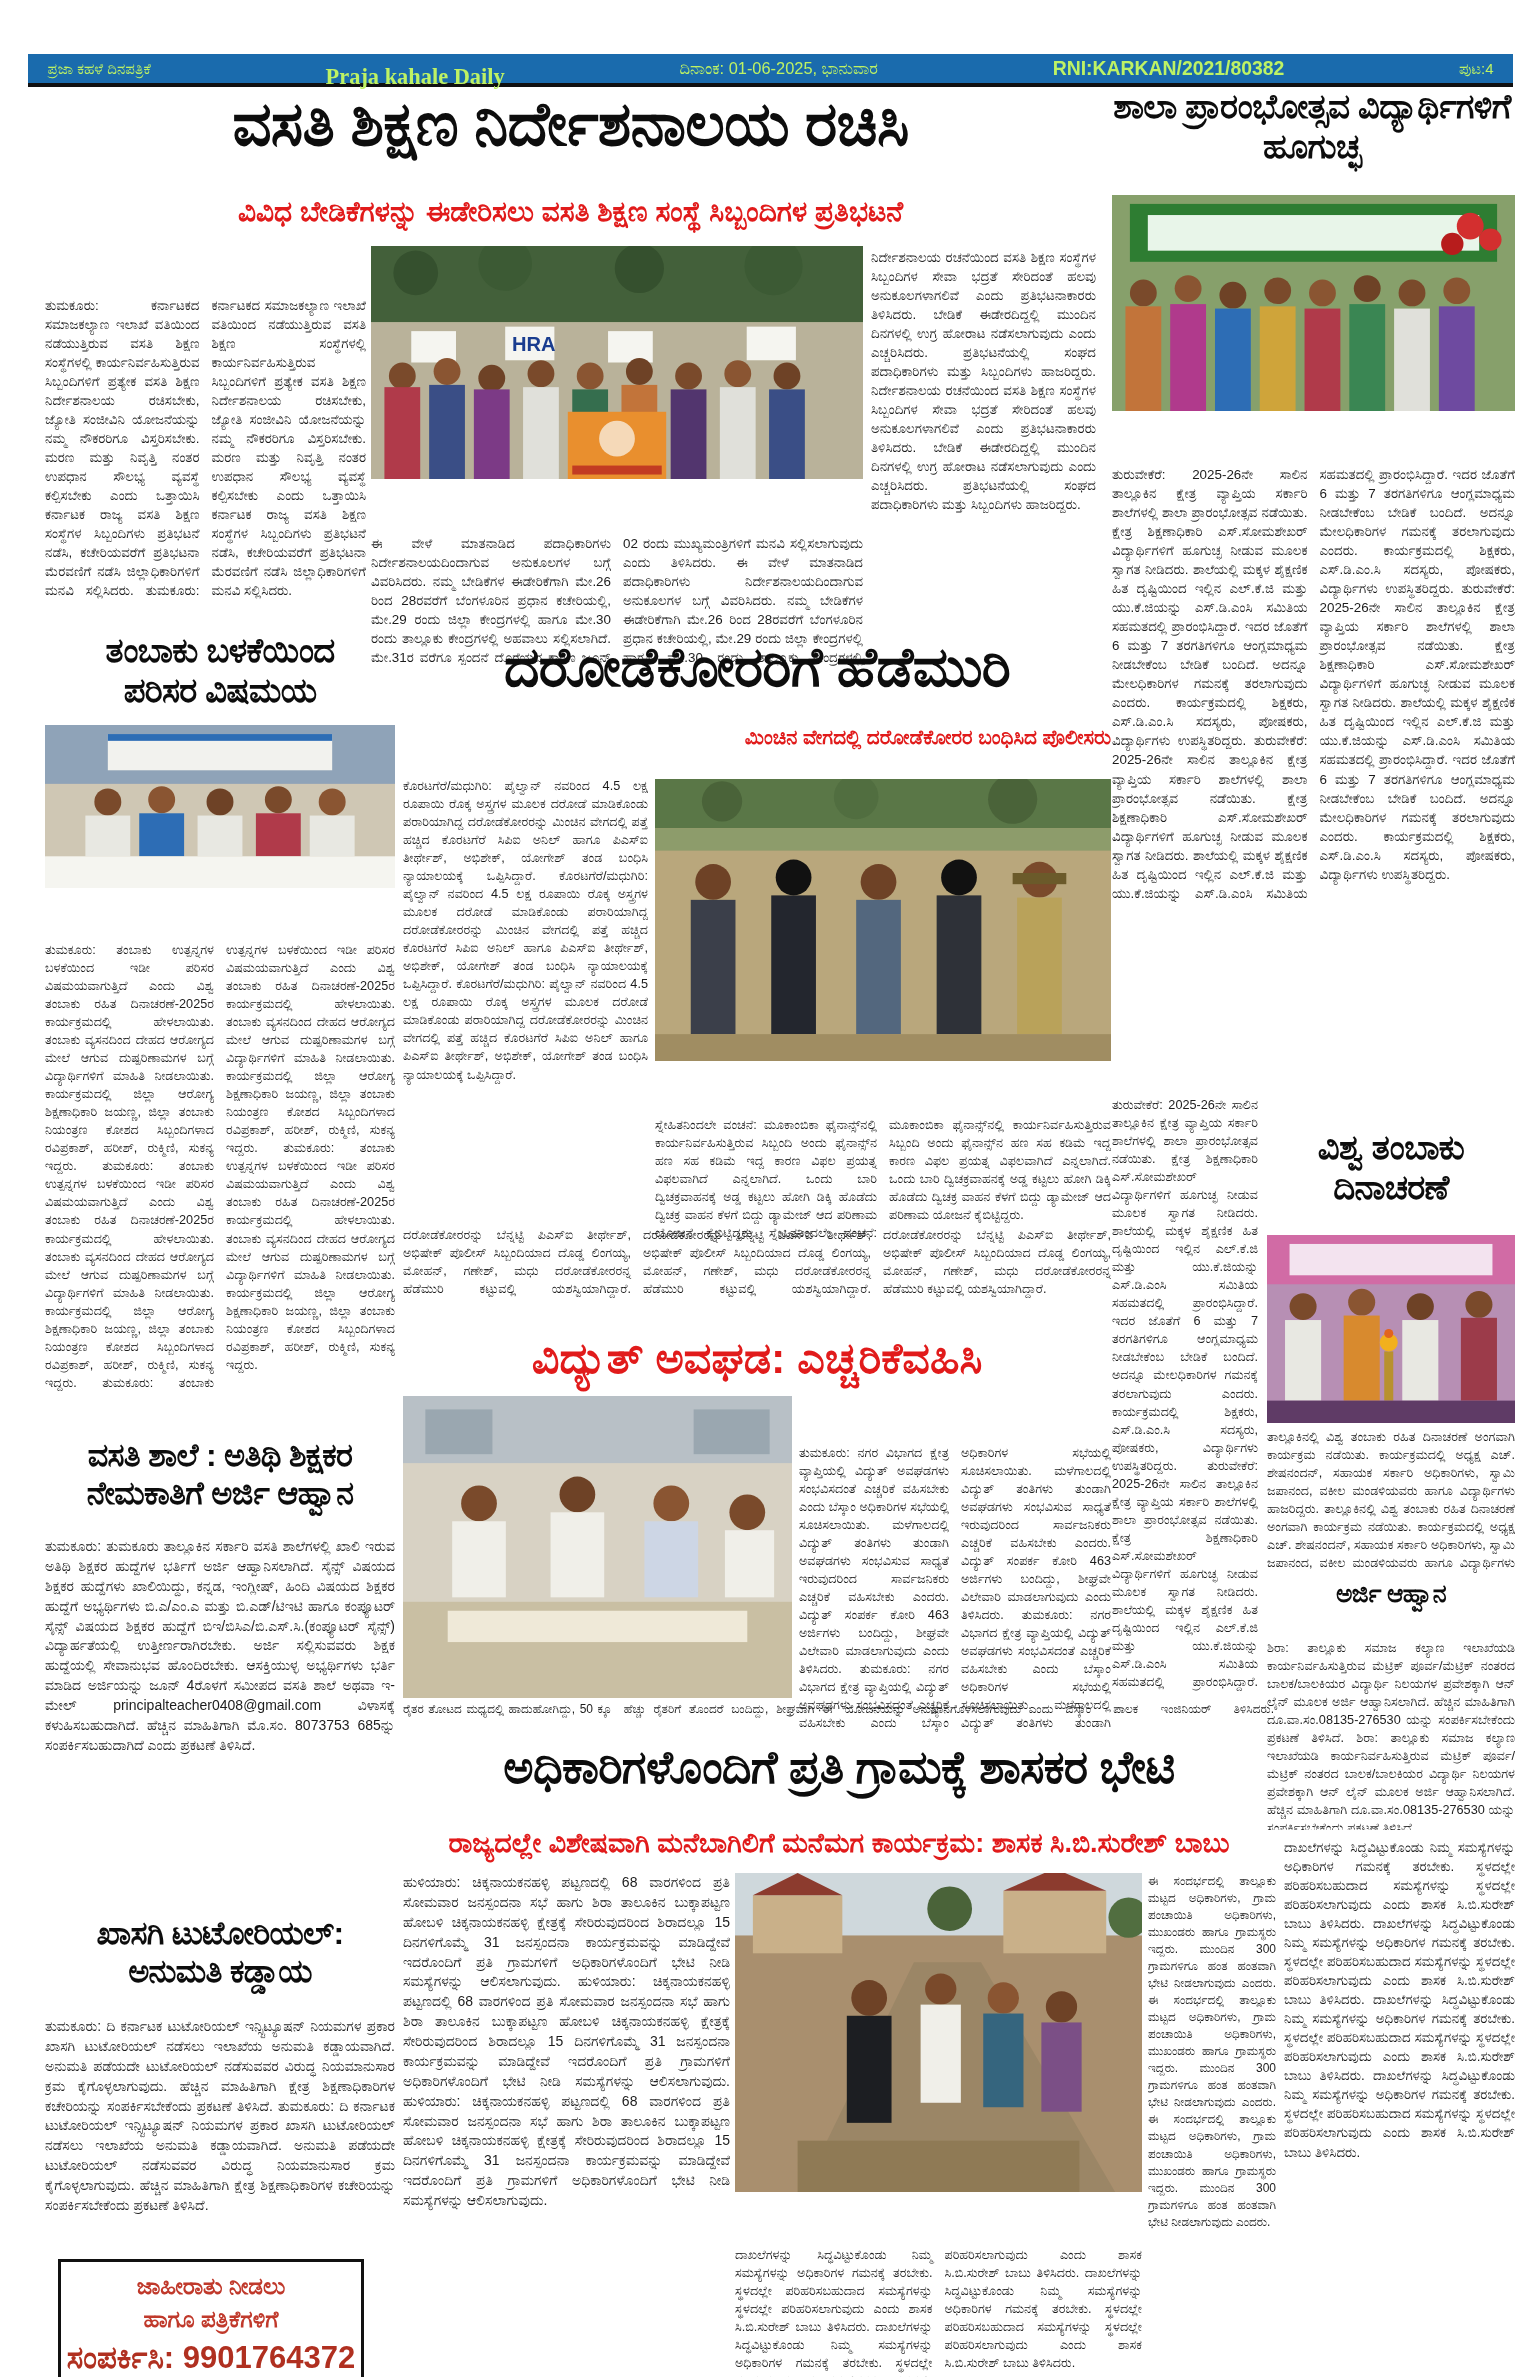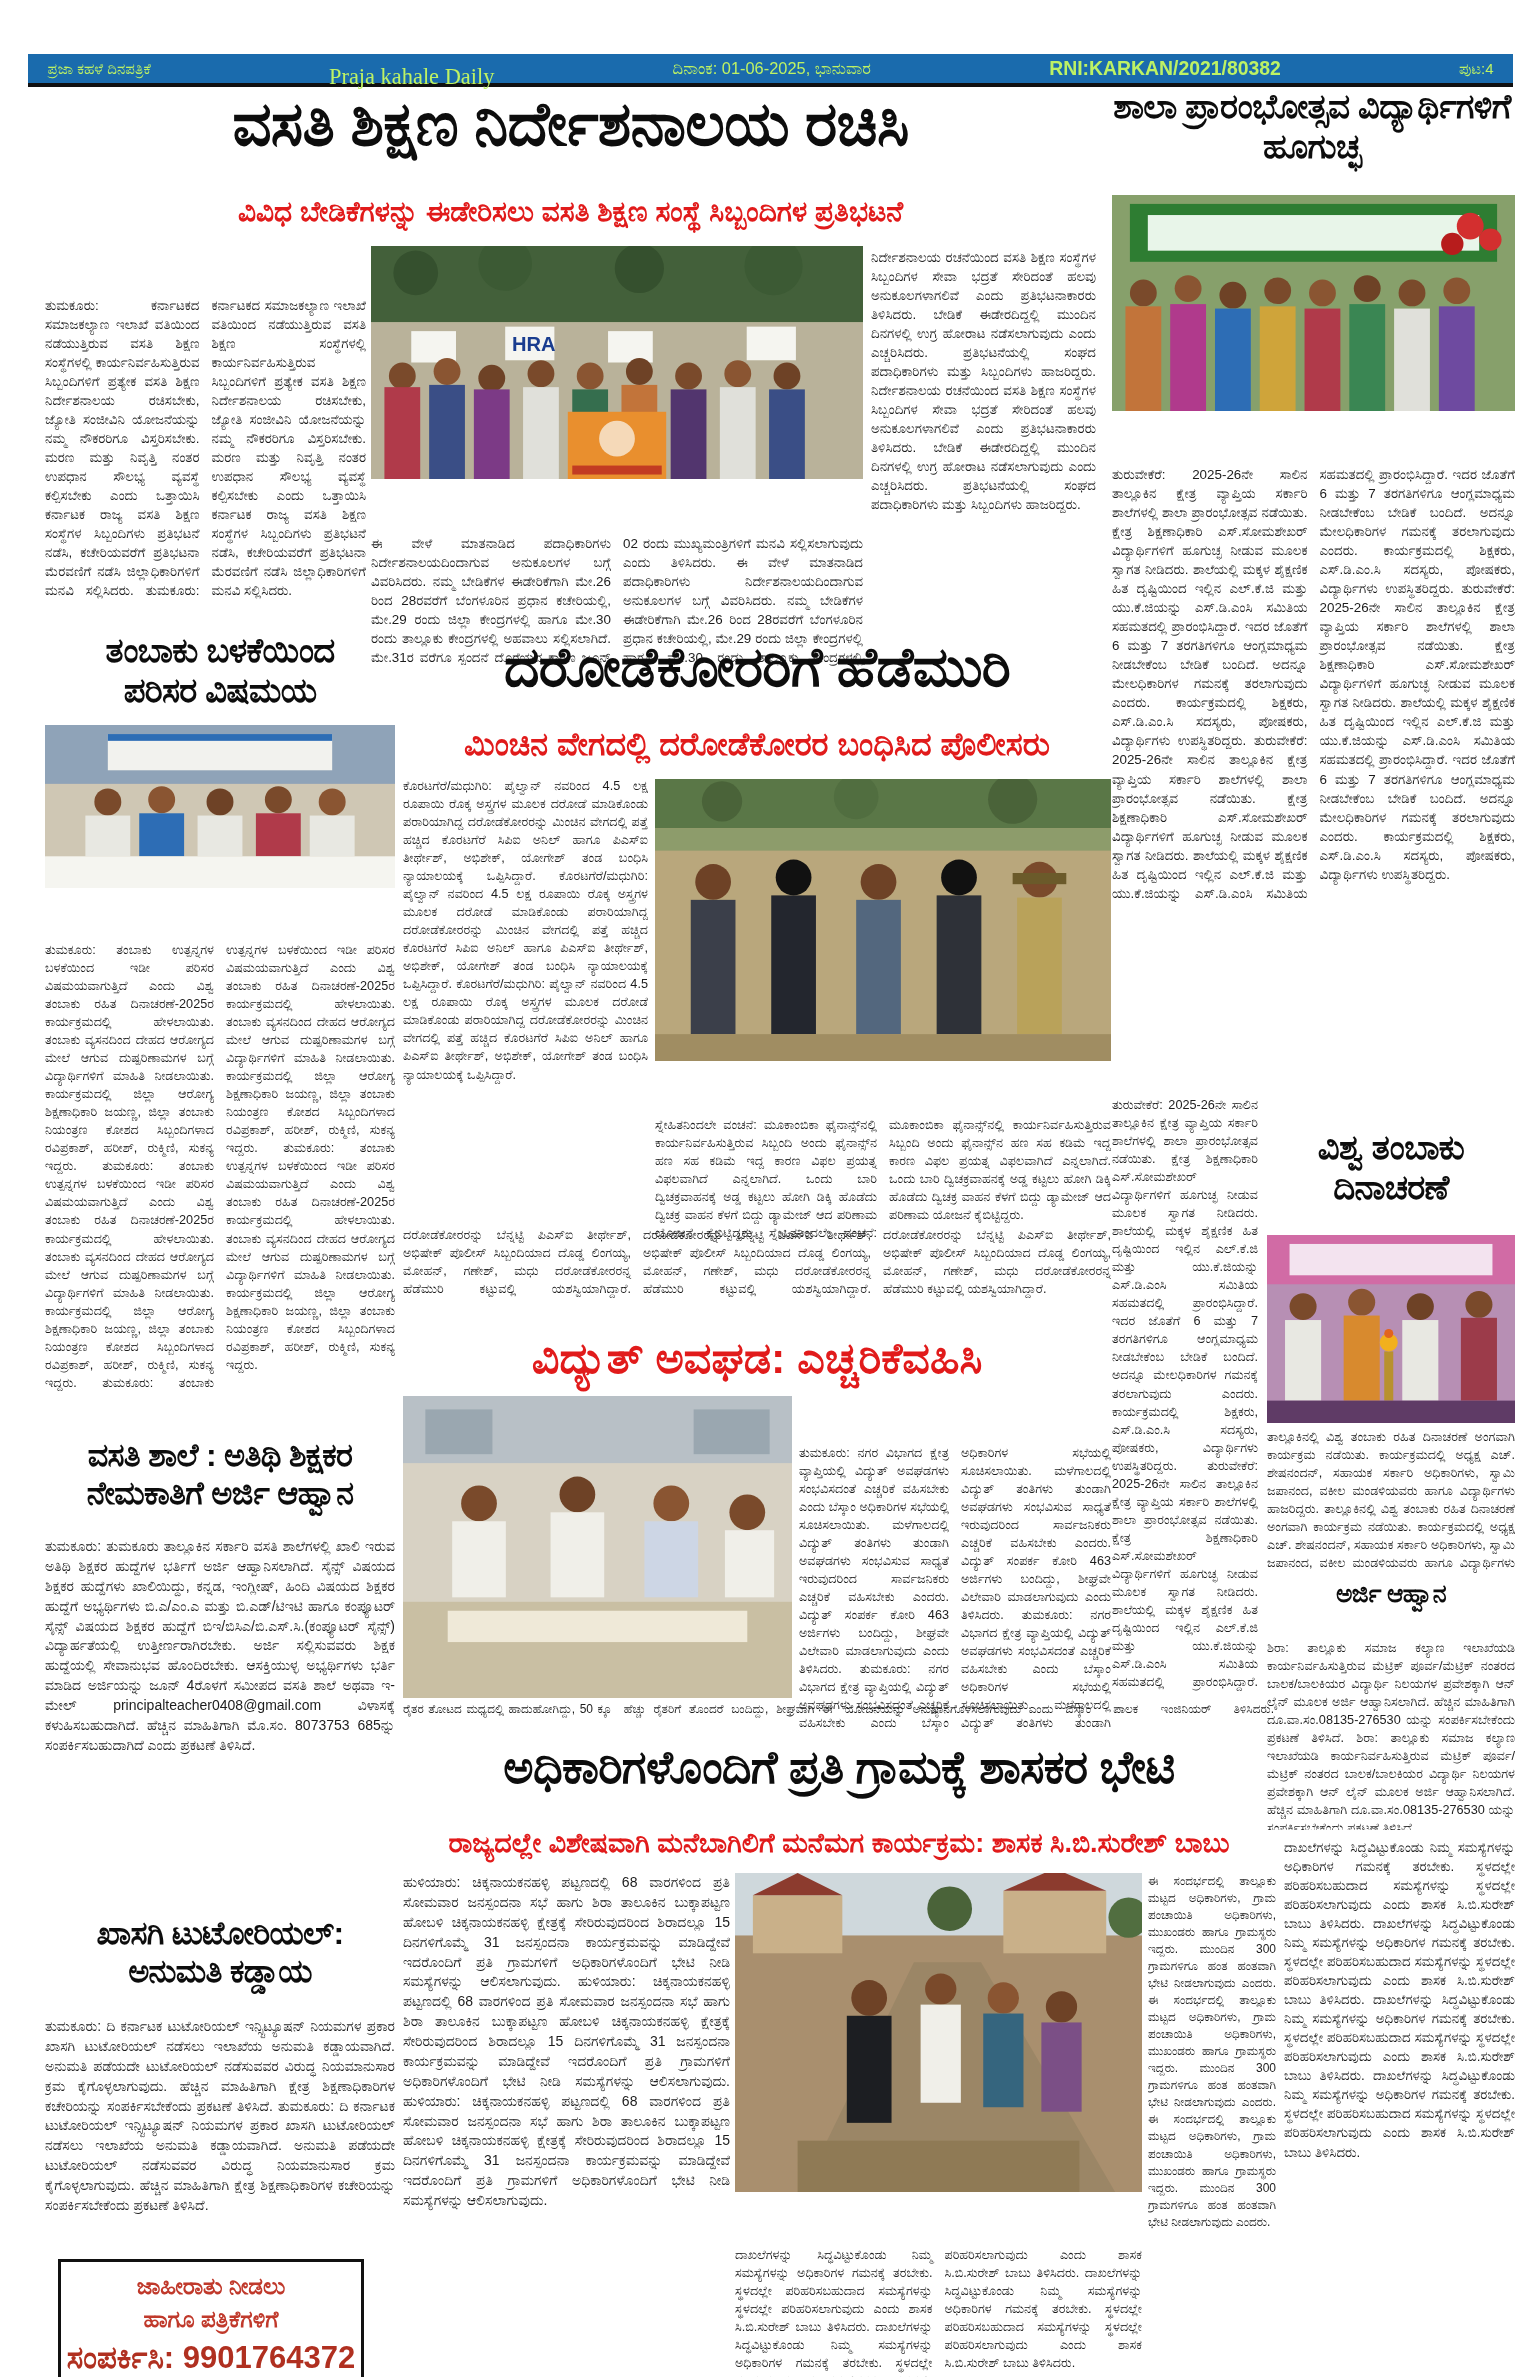--- a/index.html
+++ b/index.html
@@ -3,21 +3,21 @@
 <meta charset="utf-8">
 <style>
   html,body{margin:0;padding:0;background:#f2f2f2;}
   #page{position:relative;width:1541px;height:2377px;background:#ffffff;margin:0 auto;
         font-family:"Liberation Sans", sans-serif;color:#161616;overflow:hidden;}
   .abs{position:absolute;box-sizing:border-box;}
   
   #bar{background:#1a6bad;border-bottom:4.5px solid #101010;display:flex;align-items:center;
        justify-content:space-between;color:#bef264;padding:0 19.4px;}
   #bar .b-small{font-size:15px;}
-  #bar .b-brand{font-size:22.4px;font-weight:normal;font-family:"Liberation Serif", serif;margin-top:16px;}
+  #bar .b-brand{font-size:22.4px;font-weight:bold;font-family:"Liberation Serif", serif;margin-top:16px;}
   #bar .b-date{font-size:16.4px;}
   #bar .b-rni{font-size:19.4px;font-weight:bold;}
   #bar .b-page{font-size:15px;}
   
   .hl{font-weight:bold;color:#0d0d0d;text-align:center;line-height:1.18;letter-spacing:-0.7px;}
   .hl-red{font-weight:bold;color:#e11b1b;text-align:center;line-height:1.2;}
   
   .bt{font-size:13.4px;line-height:1.42;text-align:justify;overflow:hidden;color:#1c1c1c;}
   .c2{column-count:2;column-gap:12px;margin-top:48px;}
   .c3{column-count:3;column-gap:12px;}
@@ -154,21 +154,21 @@
   </div>
   <div class="abs bt" style="left:45px;top:2017px;width:350px;height:224px;font-size:14px;">ತುಮಕೂರು: ದಿ ಕರ್ನಾಟಕ ಟುಟೋರಿಯಲ್ ಇನ್ಸ್ಟಿಟ್ಯೂಷನ್ ನಿಯಮಗಳ ಪ್ರಕಾರ ಖಾಸಗಿ ಟುಟೋರಿಯಲ್ ನಡೆಸಲು ಇಲಾಖೆಯ ಅನುಮತಿ ಕಡ್ಡಾಯವಾಗಿದೆ. ಅನುಮತಿ ಪಡೆಯದೇ ಟುಟೋರಿಯಲ್ ನಡೆಸುವವರ ವಿರುದ್ಧ ನಿಯಮಾನುಸಾರ ಕ್ರಮ ಕೈಗೊಳ್ಳಲಾಗುವುದು. ಹೆಚ್ಚಿನ ಮಾಹಿತಿಗಾಗಿ ಕ್ಷೇತ್ರ ಶಿಕ್ಷಣಾಧಿಕಾರಿಗಳ ಕಚೇರಿಯನ್ನು ಸಂಪರ್ಕಿಸಬೇಕೆಂದು ಪ್ರಕಟಣೆ ತಿಳಿಸಿದೆ. ತುಮಕೂರು: ದಿ ಕರ್ನಾಟಕ ಟುಟೋರಿಯಲ್ ಇನ್ಸ್ಟಿಟ್ಯೂಷನ್ ನಿಯಮಗಳ ಪ್ರಕಾರ ಖಾಸಗಿ ಟುಟೋರಿಯಲ್ ನಡೆಸಲು ಇಲಾಖೆಯ ಅನುಮತಿ ಕಡ್ಡಾಯವಾಗಿದೆ. ಅನುಮತಿ ಪಡೆಯದೇ ಟುಟೋರಿಯಲ್ ನಡೆಸುವವರ ವಿರುದ್ಧ ನಿಯಮಾನುಸಾರ ಕ್ರಮ ಕೈಗೊಳ್ಳಲಾಗುವುದು. ಹೆಚ್ಚಿನ ಮಾಹಿತಿಗಾಗಿ ಕ್ಷೇತ್ರ ಶಿಕ್ಷಣಾಧಿಕಾರಿಗಳ ಕಚೇರಿಯನ್ನು ಸಂಪರ್ಕಿಸಬೇಕೆಂದು ಪ್ರಕಟಣೆ ತಿಳಿಸಿದೆ.</div>
 
   <div id="ad" class="abs" style="left:58px;top:2259px;width:306px;">
     <div class="ad-l">ಜಾಹೀರಾತು ನೀಡಲು</div>
     <div class="ad-l">ಹಾಗೂ ಪತ್ರಿಕೆಗಳಿಗೆ</div>
     <div class="ad-p">ಸಂಪರ್ಕಿಸಿ: 9901764372</div>
   </div>
 
   <div class="abs hl" style="left:403px;top:635px;width:708px;font-size:55px;">ದರೋಡೆಕೋರರಿಗೆ ಹೆಡೆಮುರಿ</div>
-  <div class="abs hl-red" style="left:403px;top:725px;width:708px;font-size:32px;">ಮಿಂಚಿನ ವೇಗದಲ್ಲಿ ದರೋಡೆಕೋರರ ಬಂಧಿಸಿದ ಪೊಲೀಸರು</div>
+  <div class="abs hl-red" style="left:403px;top:725px;width:708px;font-size:20px;text-align:right;">ಮಿಂಚಿನ ವೇಗದಲ್ಲಿ ದರೋಡೆಕೋರರ ಬಂಧಿಸಿದ ಪೊಲೀಸರು</div>
   <div class="abs bt" style="left:403px;top:777px;width:245px;height:446px;font-size:12.7px;">ಕೊರಟಗೆರೆ/ಮಧುಗಿರಿ: ಪೈಲ್ವಾನ್ ನವರಿಂದ 4.5 ಲಕ್ಷ ರೂಪಾಯಿ ರೊಕ್ಕ ಅಸ್ತ್ರಗಳ ಮೂಲಕ ದರೋಡೆ ಮಾಡಿಕೊಂಡು ಪರಾರಿಯಾಗಿದ್ದ ದರೋಡೆಕೋರರನ್ನು ಮಿಂಚಿನ ವೇಗದಲ್ಲಿ ಪತ್ತೆ ಹಚ್ಚಿದ ಕೊರಟಗೆರೆ ಸಿಪಿಐ ಅನಿಲ್ ಹಾಗೂ ಪಿಎಸ್ಐ ತೀರ್ಥೇಶ್, ಅಭಿಶೇಕ್, ಯೋಗೇಶ್ ತಂಡ ಬಂಧಿಸಿ ನ್ಯಾಯಾಲಯಕ್ಕೆ ಒಪ್ಪಿಸಿದ್ದಾರೆ. ಕೊರಟಗೆರೆ/ಮಧುಗಿರಿ: ಪೈಲ್ವಾನ್ ನವರಿಂದ 4.5 ಲಕ್ಷ ರೂಪಾಯಿ ರೊಕ್ಕ ಅಸ್ತ್ರಗಳ ಮೂಲಕ ದರೋಡೆ ಮಾಡಿಕೊಂಡು ಪರಾರಿಯಾಗಿದ್ದ ದರೋಡೆಕೋರರನ್ನು ಮಿಂಚಿನ ವೇಗದಲ್ಲಿ ಪತ್ತೆ ಹಚ್ಚಿದ ಕೊರಟಗೆರೆ ಸಿಪಿಐ ಅನಿಲ್ ಹಾಗೂ ಪಿಎಸ್ಐ ತೀರ್ಥೇಶ್, ಅಭಿಶೇಕ್, ಯೋಗೇಶ್ ತಂಡ ಬಂಧಿಸಿ ನ್ಯಾಯಾಲಯಕ್ಕೆ ಒಪ್ಪಿಸಿದ್ದಾರೆ. ಕೊರಟಗೆರೆ/ಮಧುಗಿರಿ: ಪೈಲ್ವಾನ್ ನವರಿಂದ 4.5 ಲಕ್ಷ ರೂಪಾಯಿ ರೊಕ್ಕ ಅಸ್ತ್ರಗಳ ಮೂಲಕ ದರೋಡೆ ಮಾಡಿಕೊಂಡು ಪರಾರಿಯಾಗಿದ್ದ ದರೋಡೆಕೋರರನ್ನು ಮಿಂಚಿನ ವೇಗದಲ್ಲಿ ಪತ್ತೆ ಹಚ್ಚಿದ ಕೊರಟಗೆರೆ ಸಿಪಿಐ ಅನಿಲ್ ಹಾಗೂ ಪಿಎಸ್ಐ ತೀರ್ಥೇಶ್, ಅಭಿಶೇಕ್, ಯೋಗೇಶ್ ತಂಡ ಬಂಧಿಸಿ ನ್ಯಾಯಾಲಯಕ್ಕೆ ಒಪ್ಪಿಸಿದ್ದಾರೆ.</div>
 
   <div class="abs photo" style="left:655px;top:779px;width:456px;height:282px;">
     <svg viewBox="0 0 204 126" preserveAspectRatio="none">
       <rect x="0" y="0" width="204" height="126" fill="#b9a77c"></rect>
       <rect x="0" y="0" width="204" height="22" fill="#5a7747"></rect>
       <circle cx="30" cy="10" r="9" fill="#4a6339"></circle>
         <circle cx="90" cy="8" r="10" fill="#516e40"></circle>
         <circle cx="160" cy="9" r="11" fill="#4a6339"></circle>
       <rect x="0" y="22" width="204" height="10" fill="#8d9c6b"></rect>

